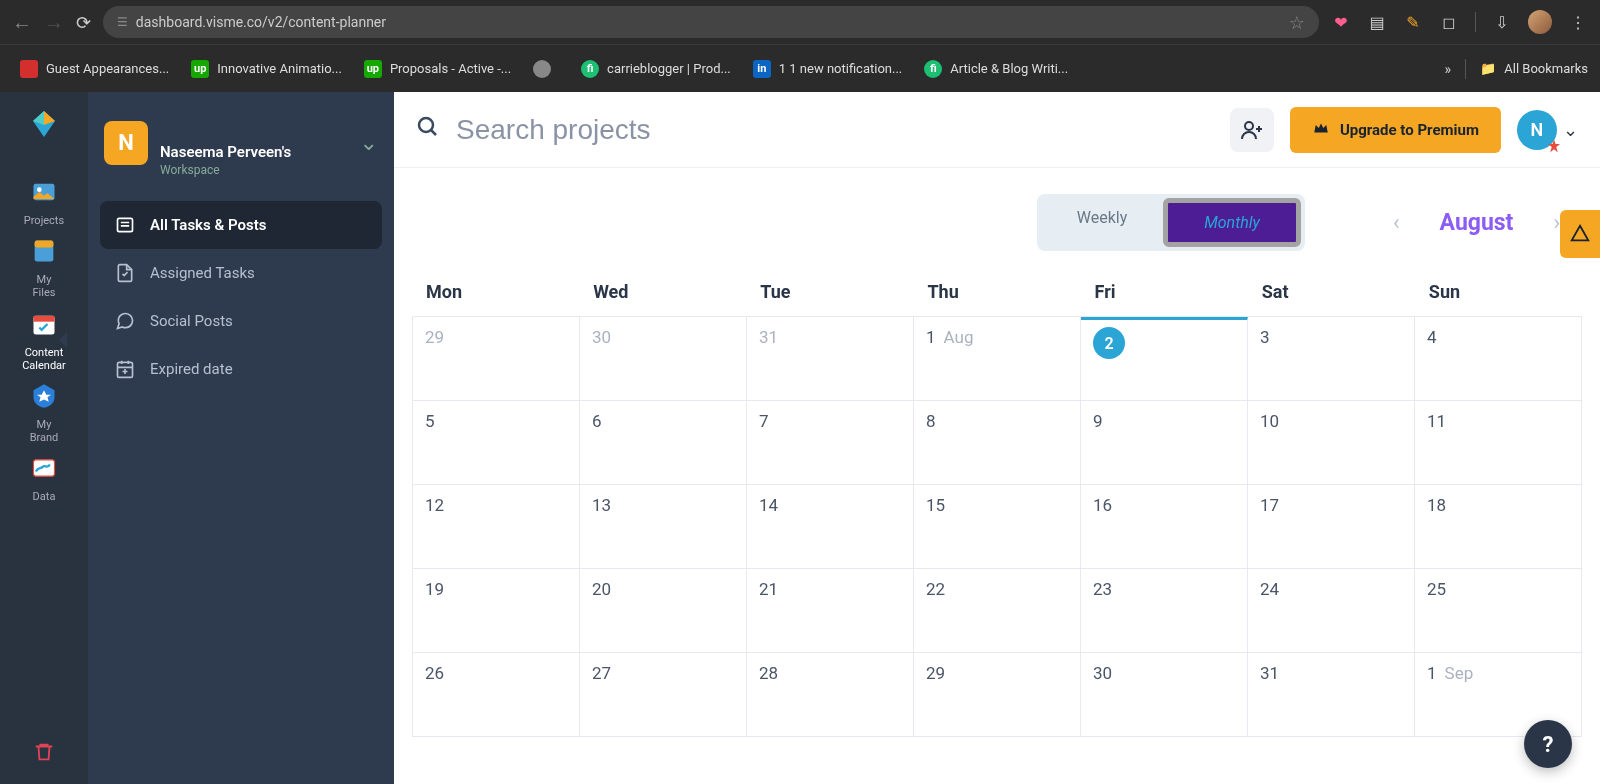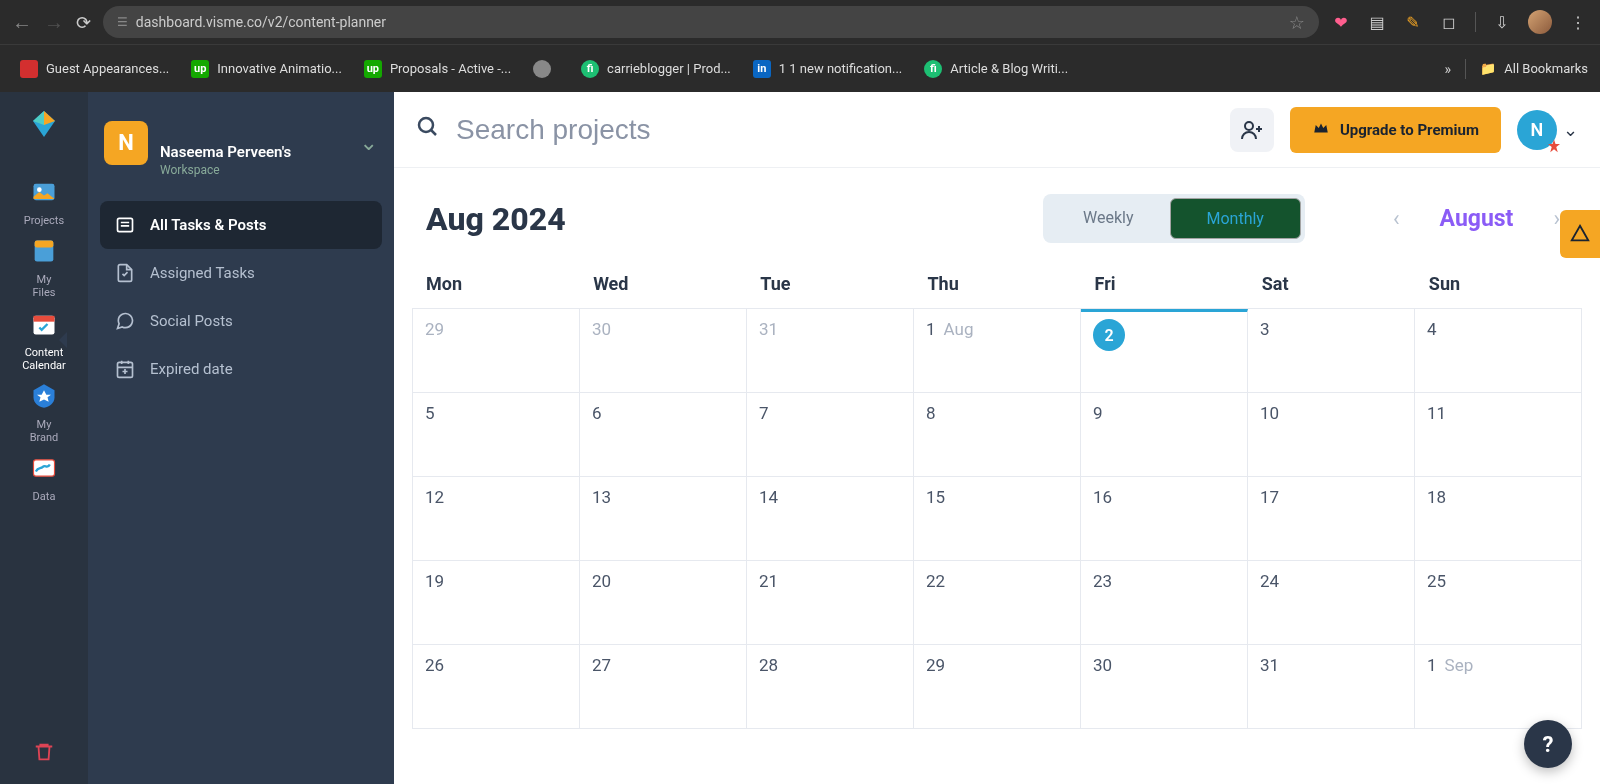--- a/index.html
+++ b/index.html
@@ -65,21 +65,21 @@
 .add-user { width: 44px; height: 44px; border-radius: 8px; background: #f0f2f6; display: flex; align-items: center; justify-content: center; color: #2a3648; }
 .upgrade-btn { background: #f5a623; color: #1a2330; font-weight: 700; font-size: 15px; padding: 12px 22px; border-radius: 6px; display: flex; align-items: center; gap: 10px; cursor: pointer; }
 .profile-wrap { display: flex; align-items: center; gap: 6px; }
 .profile-av { width: 40px; height: 40px; border-radius: 50%; background: #2aa5d6; color: #fff; font-size: 18px; font-weight: 600; display: flex; align-items: center; justify-content: center; position: relative; }
 
 
 .cal-header { display: flex; align-items: center; padding: 26px 32px 20px; gap: 20px; }
 .cal-title { font-size: 32px; font-weight: 800; color: #2a3648; }
 .view-toggle { margin-left: auto; display: flex; background: #e6edf3; border-radius: 8px; padding: 4px; }
 .vt-btn { padding: 10px 36px; border-radius: 6px; font-size: 16px; color: #6b7888; cursor: pointer; }
-.vt-btn.active { background: #14532d; color: #2aa5d6; border: 1px solid #a3a3a3; }
+.vt-btn.active { background: #4c1d95; color: #2aa5d6; border: 5px solid #a3a3a3; font-style: italic; }
 .month-nav { display: flex; align-items: center; gap: 4px; margin-left: 60px; }
 .mn-arrow { color: #b8c2d0; font-size: 22px; padding: 8px; cursor: pointer; }
 .mn-label { font-size: 23px; font-weight: 700; color: #8b5cf6; padding: 6px 28px; }
 
 
 .cal-grid-wrap { padding: 0 18px; flex: 1; overflow: hidden; }
 .dow-row { display: grid; grid-template-columns: repeat(7, 1fr); }
 .dow-cell { padding: 10px 14px 14px; font-size: 18px; font-weight: 700; color: #2a3648; }
 .grid-body { display: grid; grid-template-columns: repeat(7, 1fr); border-left: 1px solid #e6e9ef; border-top: 1px solid #e6e9ef; }
 .day-cell { border-right: 1px solid #e6e9ef; border-bottom: 1px solid #e6e9ef; min-height: 84px; padding: 10px 12px; position: relative; }
@@ -304,21 +304,20 @@
           <span>N</span>
           <svg style="position:absolute;bottom:-6px;right:-6px" width="18" height="18" viewBox="0 0 24 24">
               <path d="M12 2l2 6h6l-5 4 2 7-5-4-5 4 2-7-5-4h6z" fill="#e74c3c"></path>
             </svg>
         </div>
         <span style="color:#2a3648;font-size:18px">⌄</span>
       </div>
     </div>
 
     <div class="cal-header">
-      <div class="cal-title">Aug 2024</div>
       <div class="view-toggle">
         <div class="vt-btn">Weekly</div>
         <div class="vt-btn active">Monthly</div>
       </div>
       <div class="month-nav">
         <span class="mn-arrow">‹</span>
         <span class="mn-label">August</span>
         <span class="mn-arrow">›</span>
       </div>
     </div>

